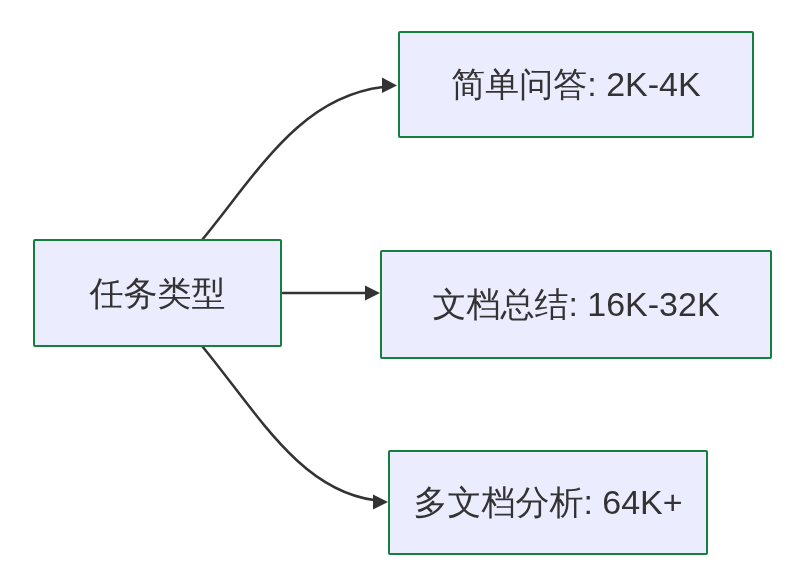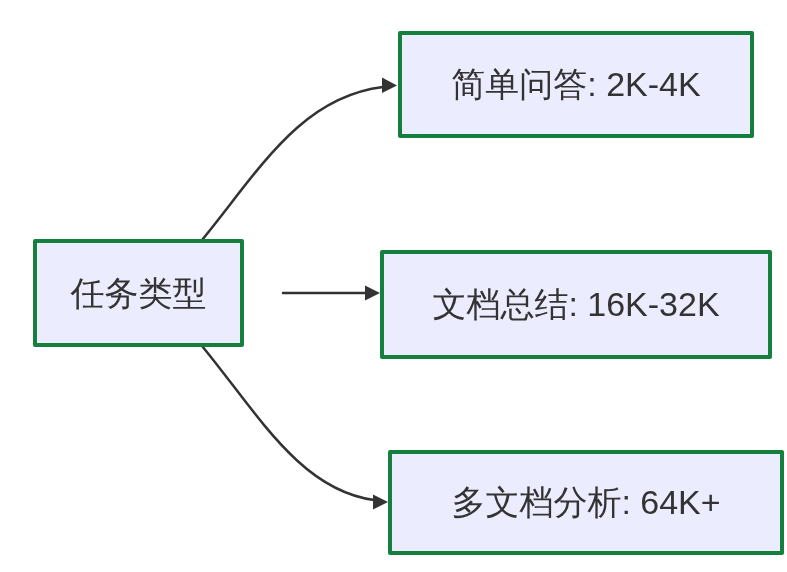--- a/index.html
+++ b/index.html
@@ -20,35 +20,35 @@
     left: 0;
     top: 0;
     width: 787px;
     height: 572px;
     pointer-events: none;
   }
   .node {
     position: absolute;
     box-sizing: border-box;
     background: #ECECFF;
-    border: 4px solid #15803d;
+    border: 2px solid #15803d;
     border-radius: 2px;
     display: flex;
     align-items: center;
     justify-content: center;
     font-size: 34px;
     line-height: 1.2;
     color: #333333;
     white-space: nowrap;
     text-align: center;
   }
-  .node-root    { left: 33px;  top: 239px; width: 211px; height: 108px; }
+  .node-root    { left: 33px;  top: 239px; width: 249px; height: 108px; }
   .node-top     { left: 398px; top: 31px;  width: 356px; height: 107px; }
   .node-middle  { left: 380px; top: 250px; width: 392px; height: 109px; }
-  .node-bottom  { left: 388px; top: 450px; width: 396px; height: 105px; }
+  .node-bottom  { left: 388px; top: 450px; width: 320px; height: 105px; }
   .edge-path {
     fill: none;
     stroke: #333333;
     stroke-width: 2.5;
     stroke-linecap: round;
   }
   .edge-arrowhead {
     fill: #333333;
     stroke: none;
   }

